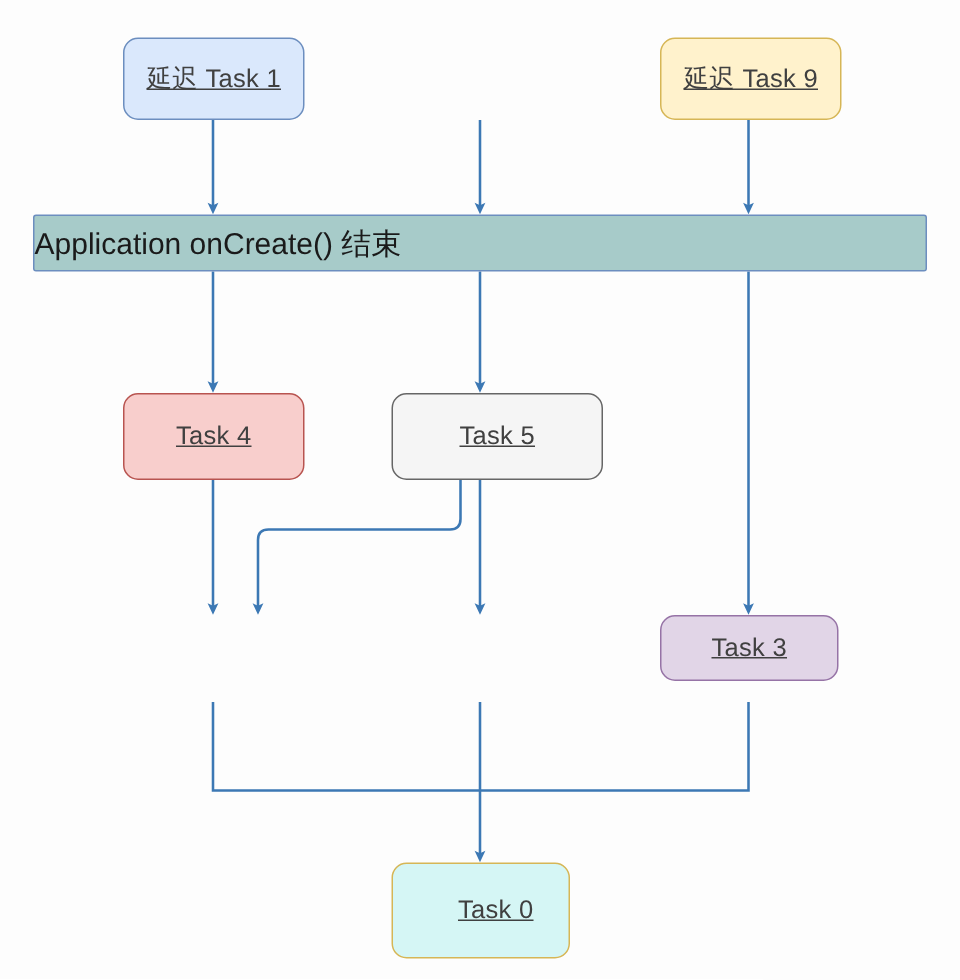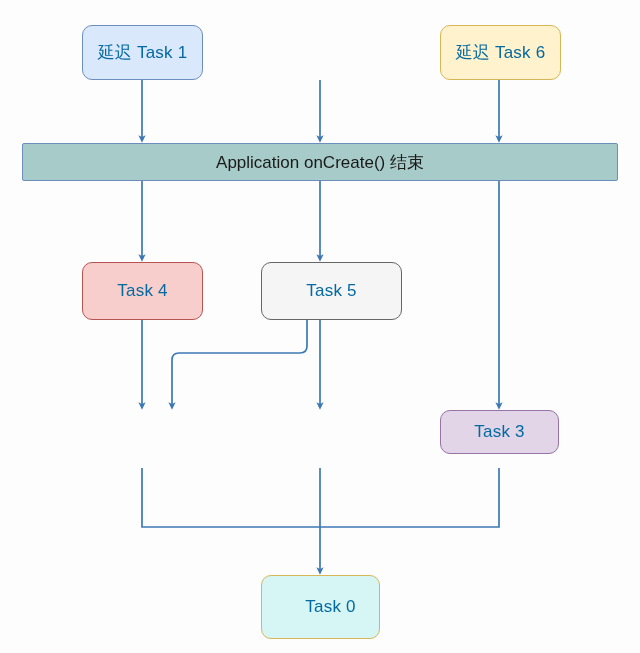--- a/index.html
+++ b/index.html
@@ -27,35 +27,36 @@
   .node {
     position: absolute;
     box-sizing: border-box;
     display: flex;
     align-items: center;
     justify-content: center;
     border-style: solid;
     border-width: 1.6px;
     border-radius: 10px;
     font-size: 17px;
-    color: #0369a1;
+    color: #404040;
     letter-spacing: 0.2px;
     white-space: nowrap;
     z-index: 2;
+    text-decoration: underline;
   }
   .banner {
     position: absolute;
     box-sizing: border-box;
     display: flex;
     align-items: center;
-    justify-content: center;
+    justify-content: flex-start;
     border-style: solid;
     border-width: 1.6px;
     border-radius: 2px;
-    font-size: 17px;
+    font-size: 20px;
     color: #1a1a1a;
     z-index: 2;
   }
 </style>
 </head>
 <body>
 
 <div id="canvas" style="background: rgb(253, 253, 253);">
 
   <svg id="edges" viewBox="0 0 640 653" xmlns="http://www.w3.org/2000/svg">
@@ -89,21 +90,21 @@
       <path d="M499,468 L499,527 L320,527"></path>
 
       <path d="M320,468 L320,571" marker-end="url(#arrowhead)"></path>
     </g>
   </svg>
 
   <div class="node" style="left: 82px; top: 25px; width: 121px; height: 55px; background: rgb(218, 232, 252); border-color: rgb(108, 142, 191);">
     <span>延迟 Task 1</span>
   </div>
   <div class="node" style="left: 440px; top: 25px; width: 121px; height: 55px; background: rgb(255, 242, 204); border-color: rgb(214, 182, 86);">
-    <span>延迟 Task 6</span>
+    <span>延迟 Task 9</span>
   </div>
   <div class="banner" style="left: 22px; top: 143px; width: 596px; height: 38px; background: rgb(167, 203, 201); border-color: rgb(108, 142, 191);">
     <span>Application onCreate() 结束</span>
   </div>
   <div class="node" style="left: 82px; top: 262px; width: 121px; height: 58px; background: rgb(248, 206, 204); border-color: rgb(184, 84, 80);">
     <span>Task 4</span>
   </div>
   <div class="node" style="left: 261px; top: 262px; width: 141px; height: 58px; background: rgb(245, 245, 245); border-color: rgb(102, 102, 102); align-items: center;">
     <span>Task 5</span>
   </div>

